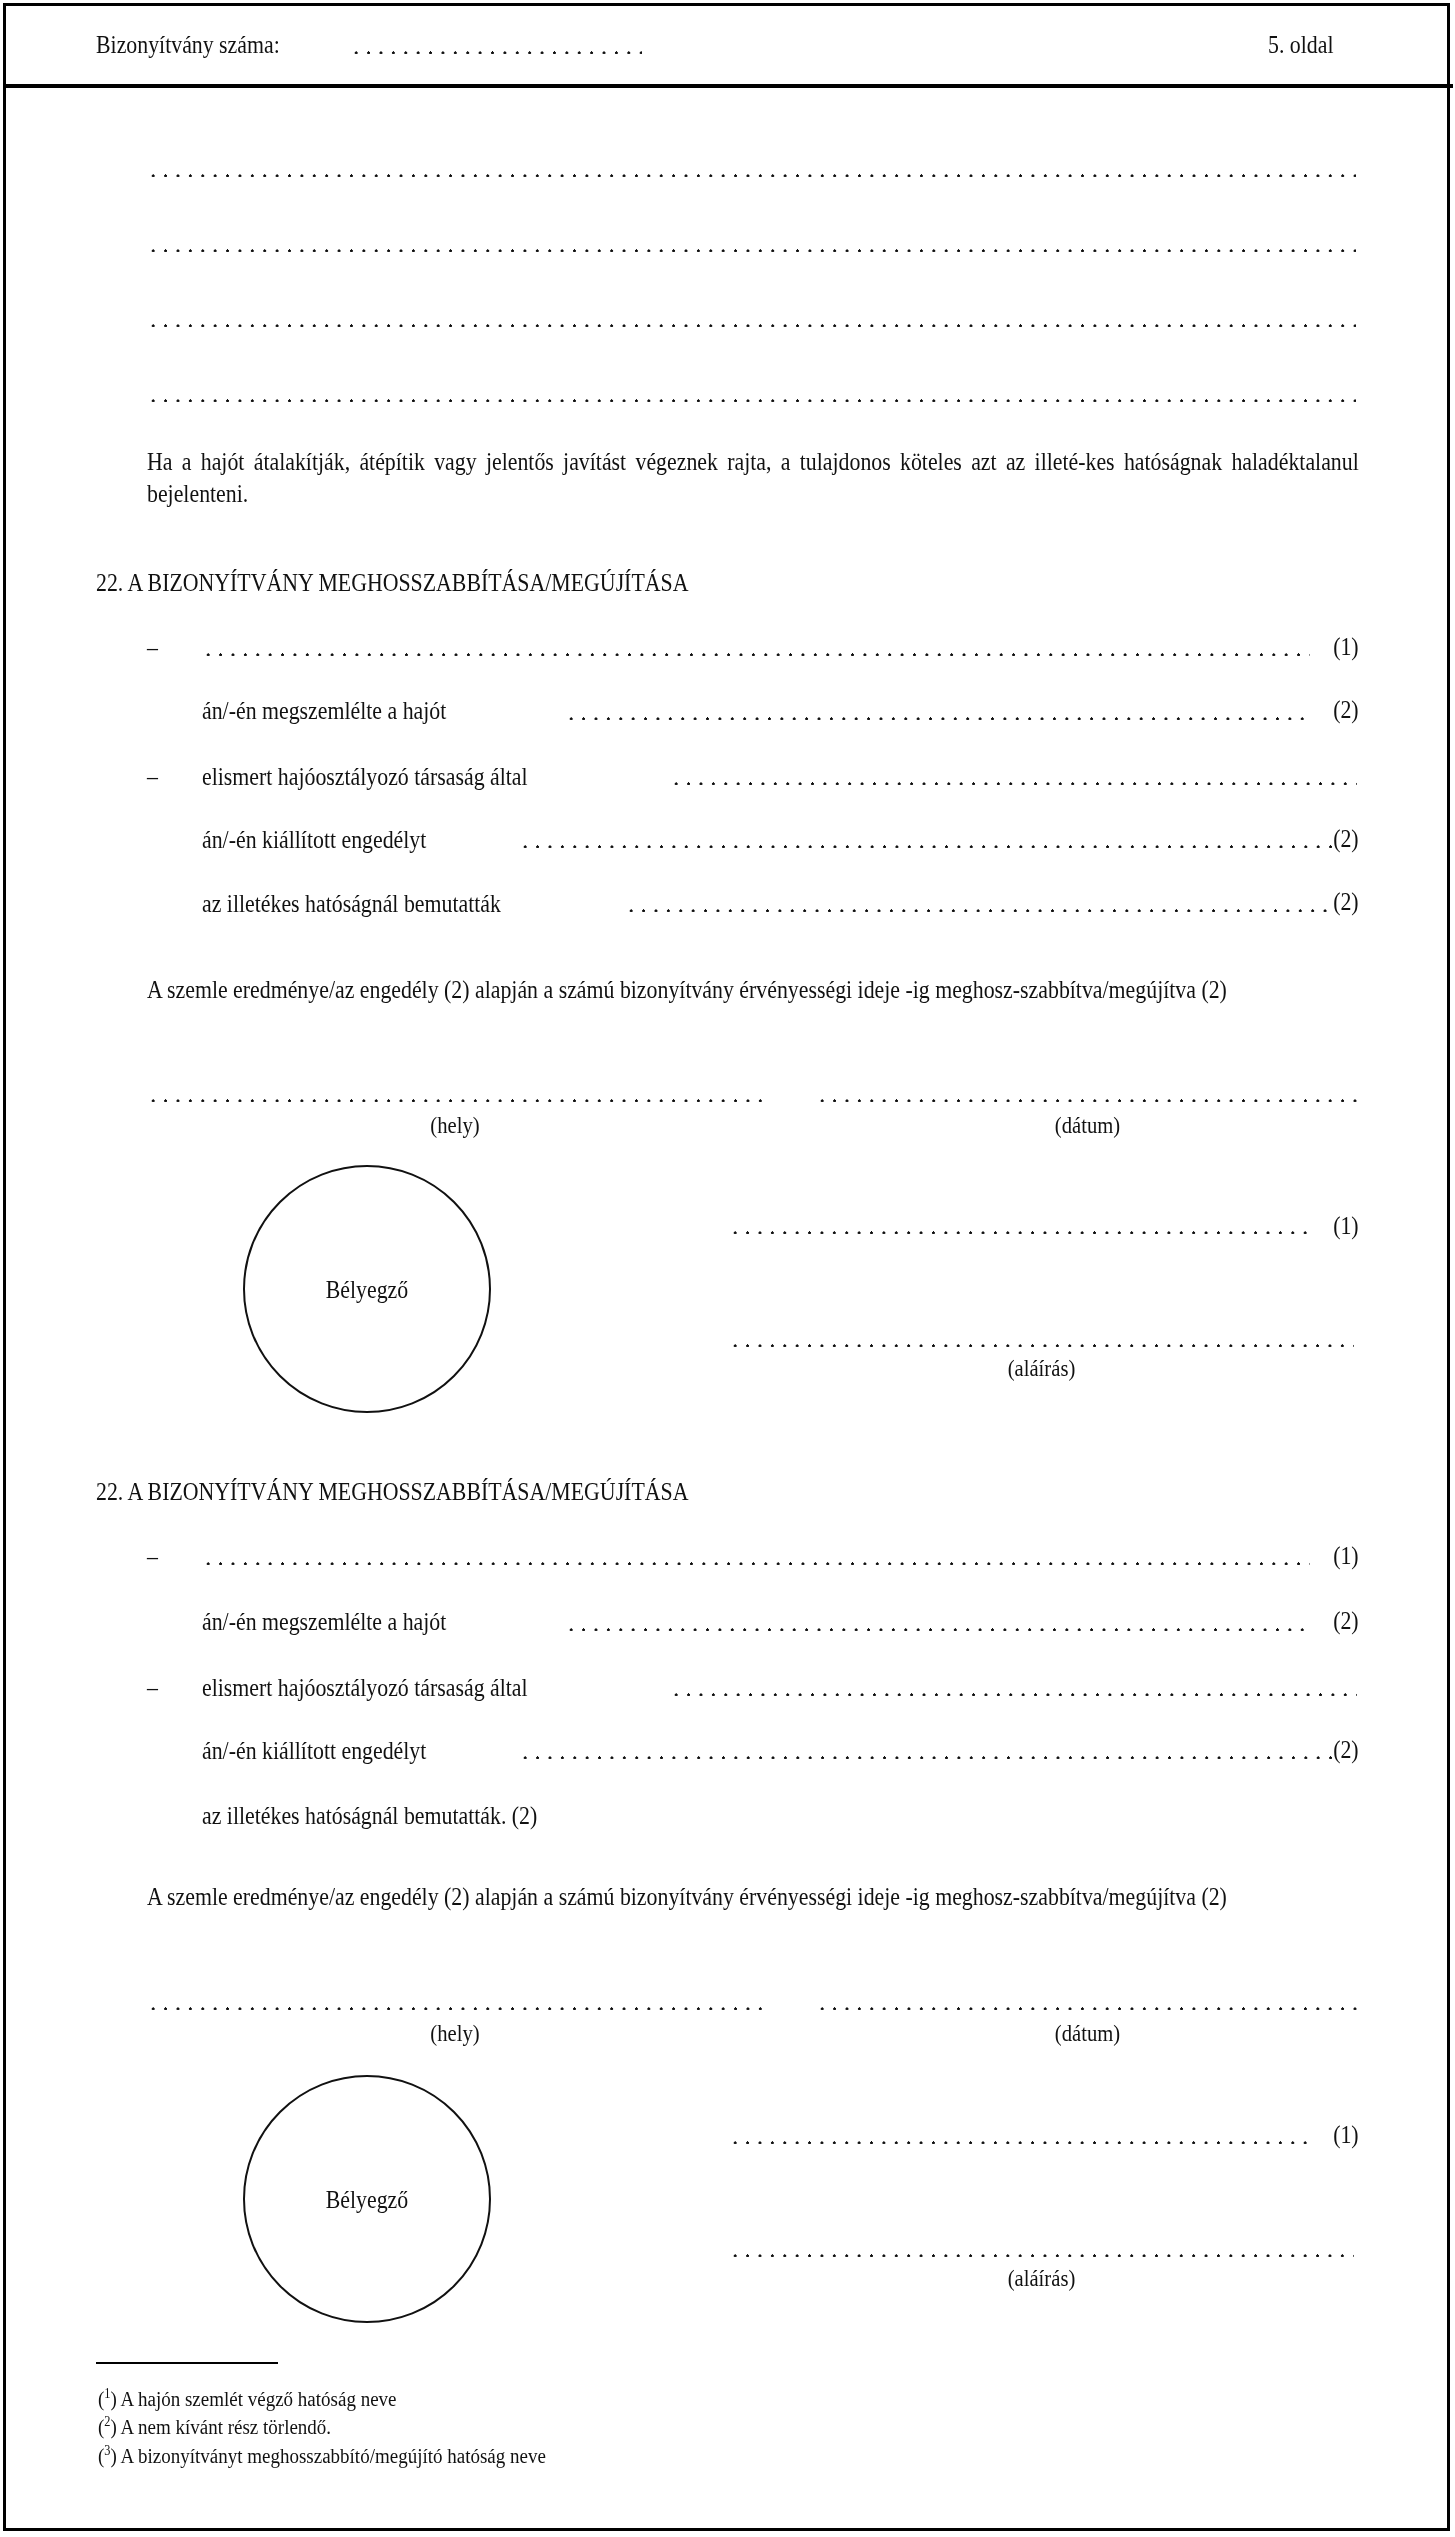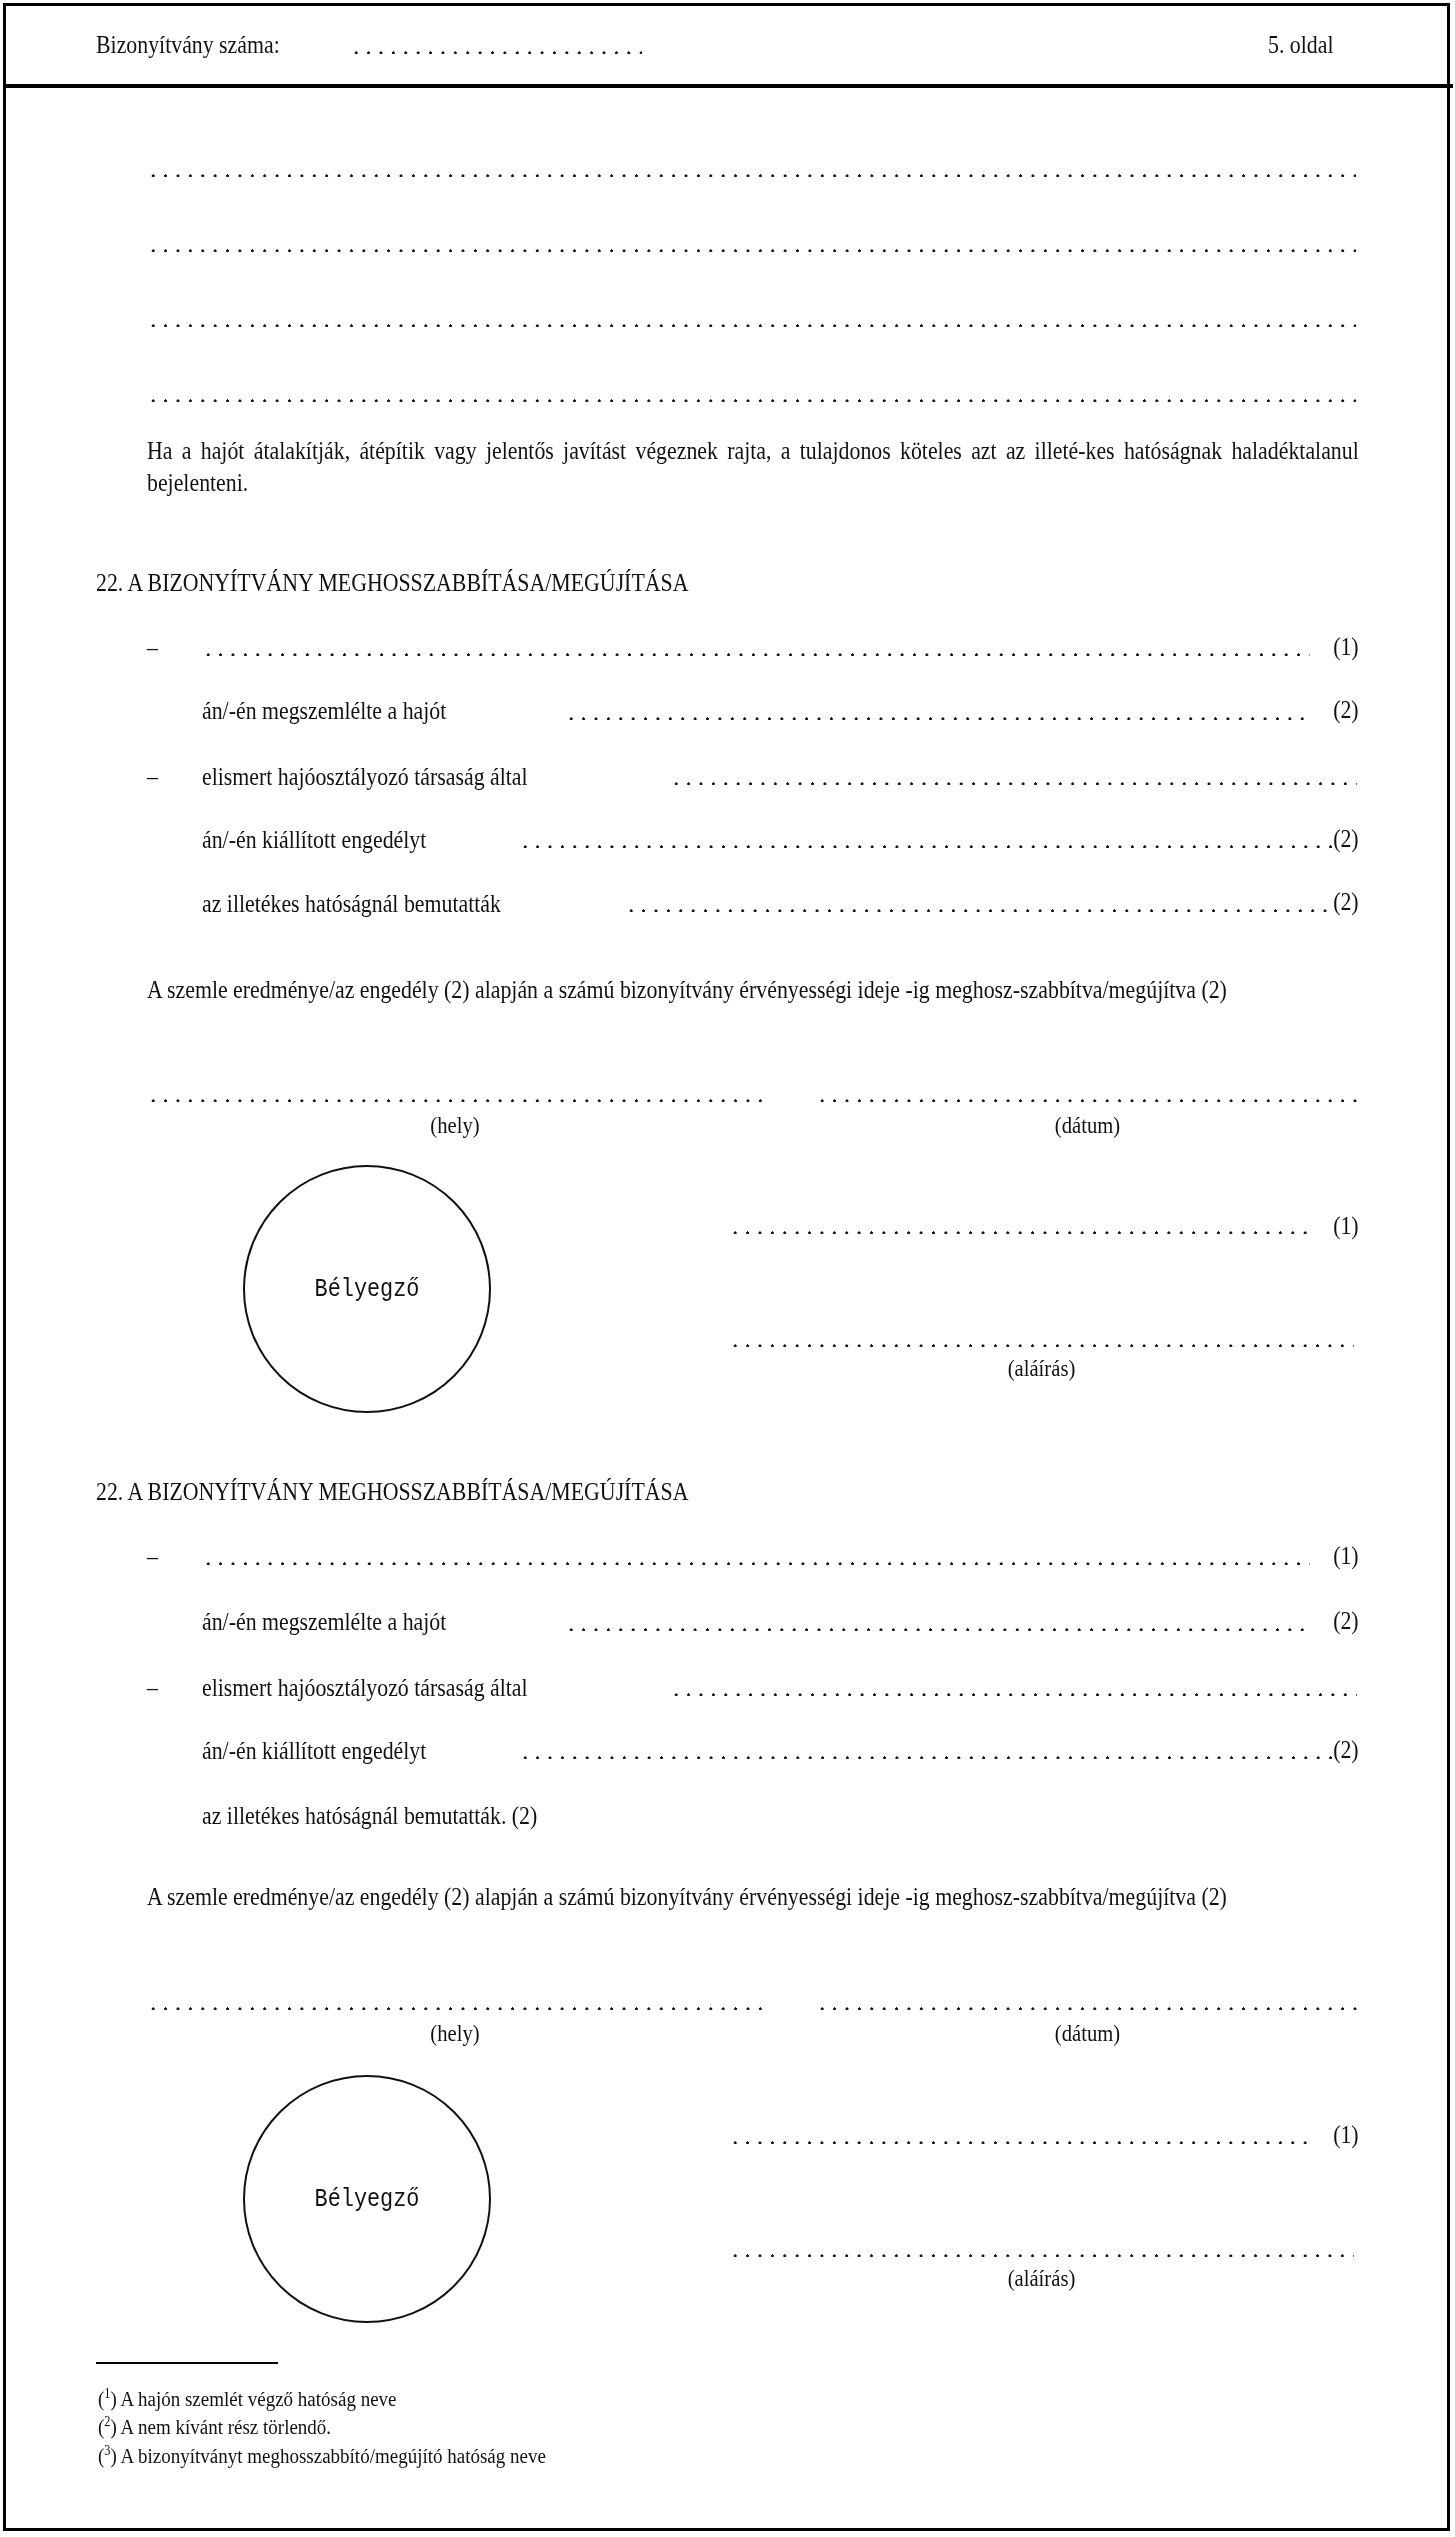--- a/index.html
+++ b/index.html
@@ -13,21 +13,21 @@
   .tr { transform-origin: right top; }
   .dots { position: absolute; height: 9px; overflow: hidden; }
   .dots::before { content: ""; position: absolute; left: 0; right: 0; top: 2.5px; height: 3.8px;
        background-image: radial-gradient(circle, #111 1.5px, transparent 1.7px);
        background-size: 12.4px 3.8px; background-repeat: repeat-x; }
   .sup { font-size: 16.5px; vertical-align: 9px; }
   .para { position: absolute; left: 147px; width: 1213px; font-size: 25.4px; line-height: 32px;
           text-align: justify; }
   .para .inner { display: inline-block; width: 1409px; transform: scaleX(0.86); transform-origin: left top; text-align: justify; }
   .stamp { position: absolute; width: 248px; height: 248px; border: 2.5px solid #111; border-radius: 50%;
-           box-sizing: border-box; font-family: Liberation Mono, monospace; }
+           box-sizing: border-box; }
   .stamp span { position: absolute; left: 0; right: 0; top: 50%; margin-top: -14px; text-align: center;
            font-size: 25.4px; transform: scaleX(0.86); }
   .center-label { position: absolute; font-size: 24px; text-align: center; transform: scaleX(0.86); }
   .fn-rule { position: absolute; left: 96px; top: 2362px; width: 182px; height: 1.9px; background: #000; }
   .fn { position: absolute; left: 98px; font-size: 21.6px; white-space: nowrap; transform: scaleX(0.88); transform-origin: left top; }
   .fn .sup { font-size: 14px; vertical-align: 7.6px; }
 </style>
 </head>
 <body>
 
@@ -36,21 +36,21 @@
 
 <div class="t" style="left:96px; top:32px;">Bizonyítvány száma:</div>
 <div class="dots" style="left:350px; top:48px; width:292px;"></div>
 <div class="t" style="left:1268px; top:32px;">5. oldal</div>
 
 <div class="dots" style="left:147px; top:171px; width:1209px;"></div>
 <div class="dots" style="left:147px; top:246px; width:1209px;"></div>
 <div class="dots" style="left:147px; top:321px; width:1209px;"></div>
 <div class="dots" style="left:147px; top:396px; width:1209px;"></div>
 
-<div class="para" style="top:434px;"><span class="inner">Ha a hajót átalakítják, átépítik vagy jelentős javítást végeznek rajta, a tulajdonos köteles azt az illeté-kes hatóságnak haladéktalanul bejelenteni.</span></div>
+<div class="para" style="top:445px;"><span class="inner">Ha a hajót átalakítják, átépítik vagy jelentős javítást végeznek rajta, a tulajdonos köteles azt az illeté-kes hatóságnak haladéktalanul bejelenteni.</span></div>
 
 <div>
   <div class="t" style="left:96px; top:570px;">22. A BIZONYÍTVÁNY MEGHOSSZABBÍTÁSA/MEGÚJÍTÁSA</div>
 
   <div class="t" style="left:147px; top:635px;">–</div>
   <div class="dots" style="left:202px; top:650px; width:1108px;"></div>
   <div class="t tr" style="right:96px; top:634px;"><span>(1)</span></div>
 
   <div class="t" style="left:202px; top:698px;">án/-én megszemlélte a hajót</div>
   <div class="dots" style="left:565px; top:714px; width:745px;"></div>

